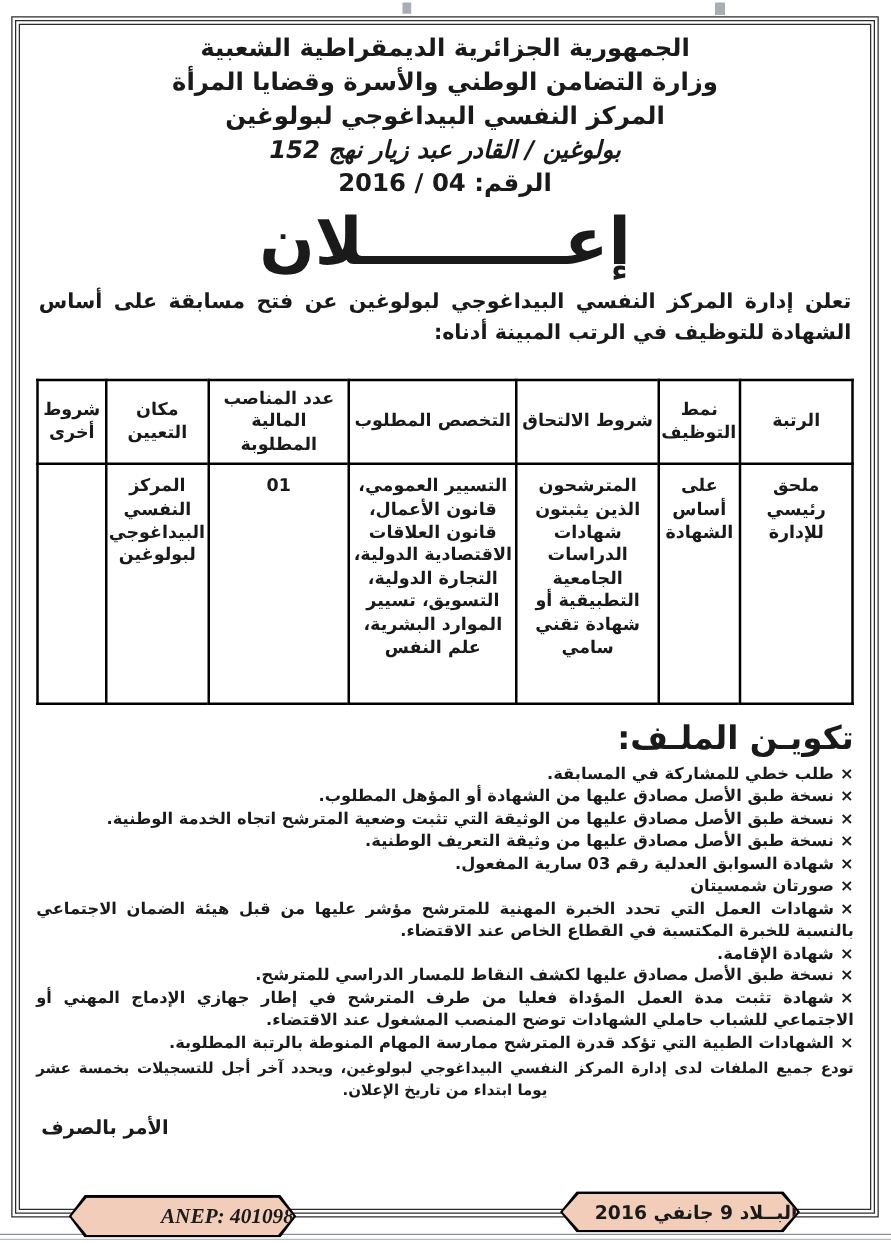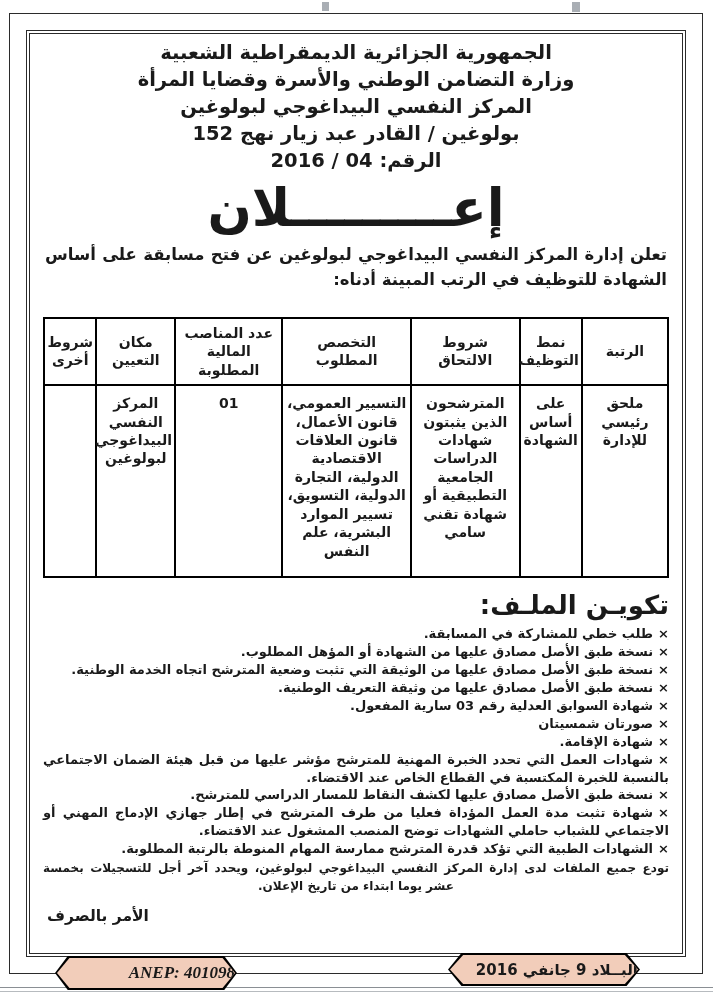--- a/index.html
+++ b/index.html
@@ -9,29 +9,29 @@
     font-family:"DejaVu Sans", sans-serif;
     color:#1a1a1a; direction:rtl; overflow:hidden;
   }
   
   .artifact { position:absolute; background:#a9aeb4; }
   .artifact.a1 { left:322px; top:2px; width:7px; height:9px; }
   .artifact.a2 { left:572px; top:2px; width:8px; height:10px; }
 
   
   .f1 { position:absolute; left:9px; top:13px; right:10px; bottom:20px;
-        border:1.5px solid #2b2b2b; padding:16px; }
+        border:1.5px solid #2b2b2b; padding:2px; }
   .f2 { width:100%; height:100%; border:1.5px solid #2b2b2b; padding:2px; }
   .f3 { width:100%; height:100%; border:1.5px solid #2b2b2b;
         padding:6px 13px 26px 13px; overflow:hidden; }
 
   .hdr { text-align:center; font-weight:bold; font-size:19.5px; line-height:1.38; }
   .hdr-line { white-space:nowrap; }
   .addr-visual { direction:ltr; unicode-bidi:isolate; }
-  .addr-visual bdi { unicode-bidi:isolate; direction:rtl; }
+  .addr-visual bdi { unicode-bidi:isolate; direction:rtl;font-style:italic; }
 
   .big-title { text-align:center; font-weight:bold; font-size:52px;
                line-height:1.05; margin:6px 0 8px 0; letter-spacing:-1px; }
 
   .intro { font-weight:bold; font-size:16.5px; line-height:1.5;
            text-align:justify; margin:2px 2px 24px 2px; }
 
   table.rec { width:100%; border-collapse:collapse; table-layout:fixed;
               border:2px solid #000; }
   table.rec th, table.rec td {
@@ -129,22 +129,22 @@
 
     <div class="sec-head">تكويـن الملـف:</div>
 
     <div>
       <div class="item"><span class="blt">×</span><span>طلب خطي للمشاركة في المسابقة.</span></div>
       <div class="item"><span class="blt">×</span><span>نسخة طبق الأصل مصادق عليها من الشهادة أو المؤهل المطلوب.</span></div>
       <div class="item"><span class="blt">×</span><span>نسخة طبق الأصل مصادق عليها من الوثيقة التي تثبت وضعية المترشح اتجاه الخدمة الوطنية.</span></div>
       <div class="item"><span class="blt">×</span><span>نسخة طبق الأصل مصادق عليها من وثيقة التعريف الوطنية.</span></div>
       <div class="item"><span class="blt">×</span><span>شهادة السوابق العدلية رقم 03 سارية المفعول.</span></div>
       <div class="item"><span class="blt">×</span><span>صورتان شمسيتان</span></div>
+      <div class="item"><span class="blt">×</span><span>شهادات العمل التي تحدد الخبرة المهنية للمترشح مؤشر عليها من قبل هيئة الضمان الاجتماعي بالنسبة للخبرة المكتسبة في القطاع الخاص عند الاقتضاء.</span></div>
       <div class="item"><span class="blt">×</span><span>شهادة الإقامة.</span></div>
-      <div class="item"><span class="blt">×</span><span>شهادات العمل التي تحدد الخبرة المهنية للمترشح مؤشر عليها من قبل هيئة الضمان الاجتماعي بالنسبة للخبرة المكتسبة في القطاع الخاص عند الاقتضاء.</span></div>
       <div class="item"><span class="blt">×</span><span>نسخة طبق الأصل مصادق عليها لكشف النقاط للمسار الدراسي للمترشح.</span></div>
       <div class="item"><span class="blt">×</span><span>شهادة تثبت مدة العمل المؤداة فعليا من طرف المترشح في إطار جهازي الإدماج المهني أو الاجتماعي للشباب حاملي الشهادات توضح المنصب المشغول عند الاقتضاء.</span></div>
       <div class="item"><span class="blt">×</span><span>الشهادات الطبية التي تؤكد قدرة المترشح ممارسة المهام المنوطة بالرتبة المطلوبة.</span></div>
     </div>
 
     <div class="closing">تودع جميع الملفات لدى إدارة المركز النفسي البيداغوجي لبولوغين، ويحدد آخر أجل للتسجيلات بخمسة عشر يوما ابتداء من تاريخ الإعلان.</div>
 
 
     <div class="signature">الأمر بالصرف</div>
 

